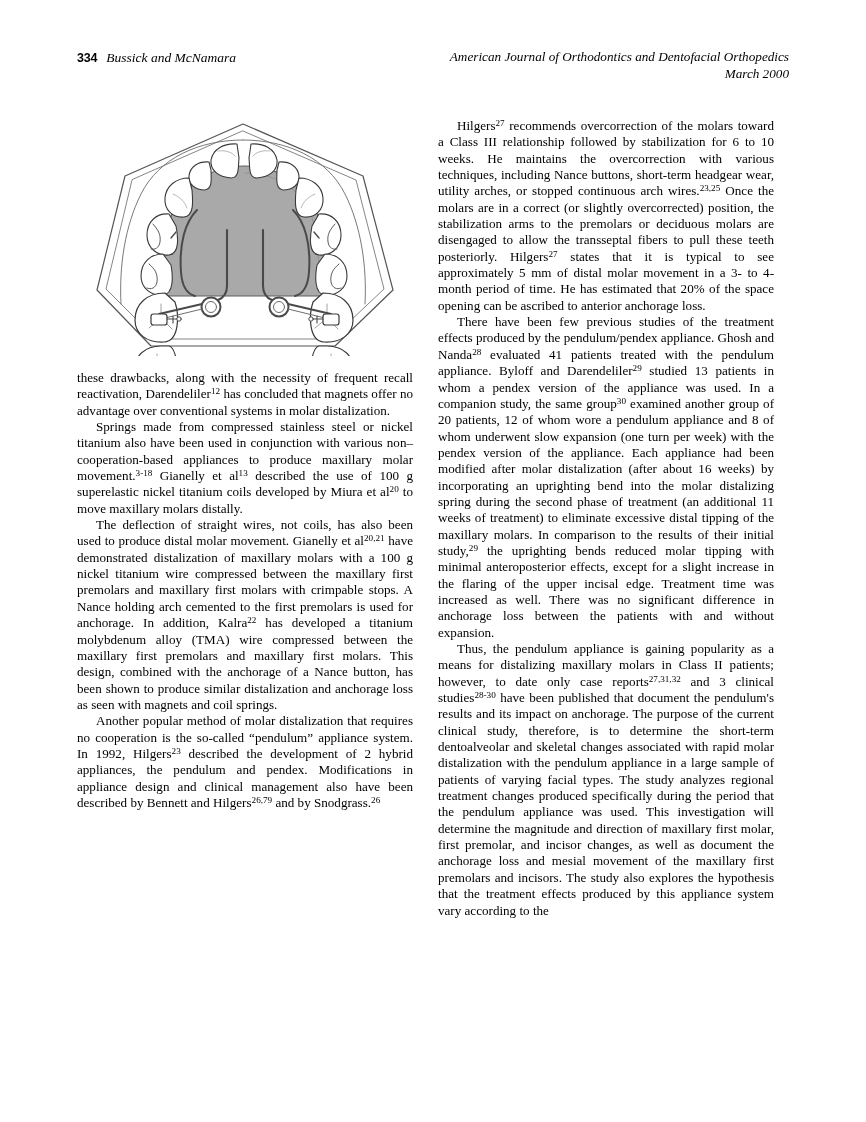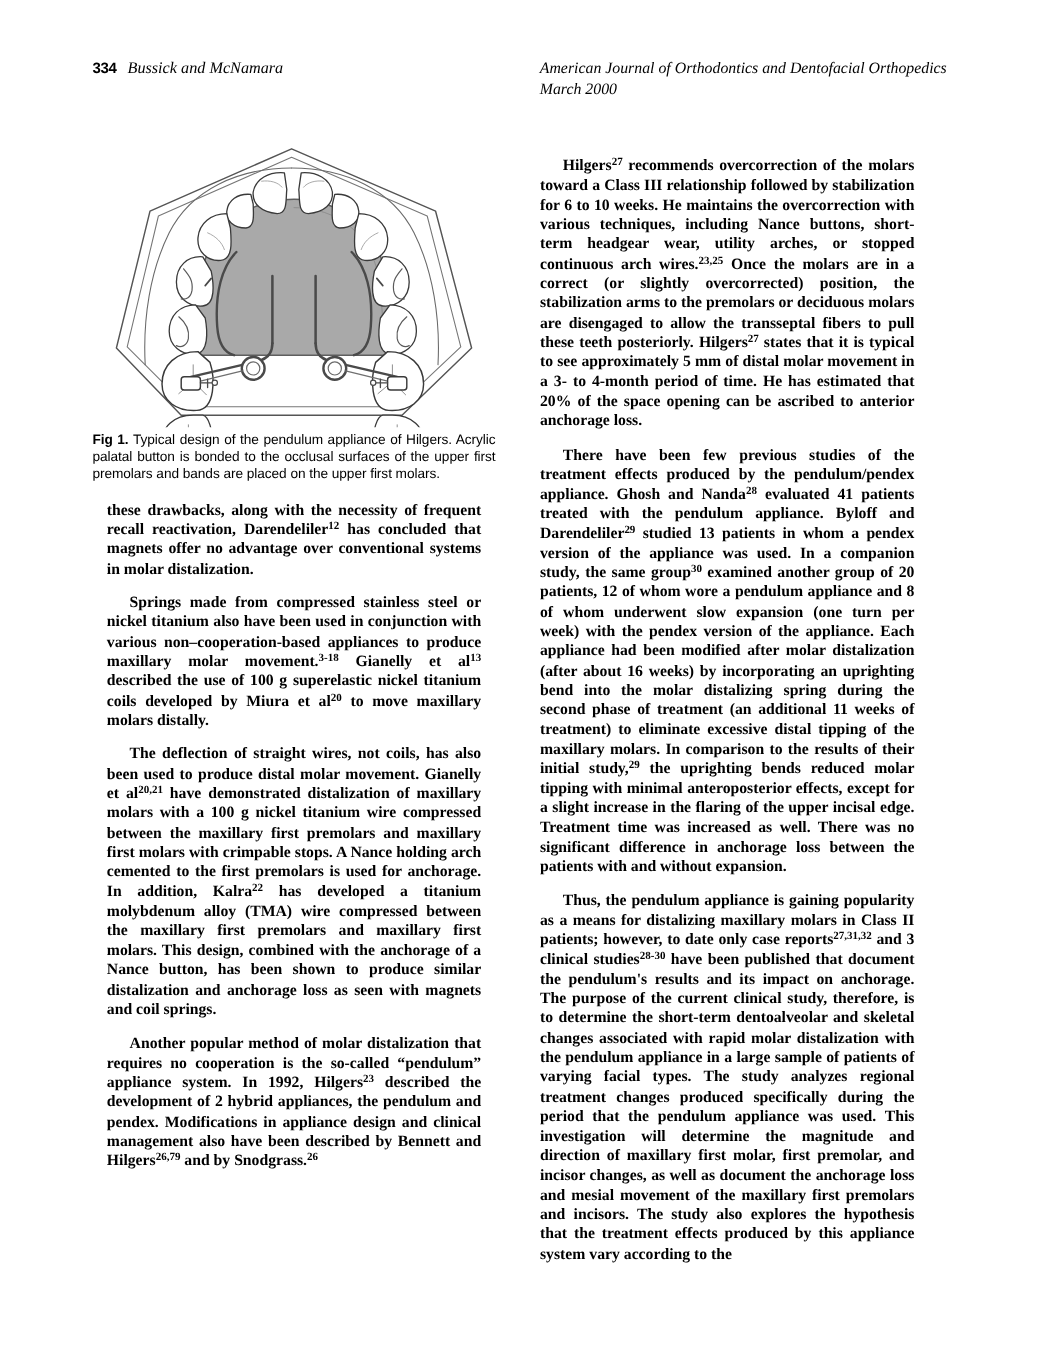--- a/index.html
+++ b/index.html
@@ -47,21 +47,21 @@
   }
   .rh-authors {
     font-style: italic;
     font-size: 13.5px;
     margin-left: 9px;
   }
   .rh-right {
     position: absolute;
     right: 0;
     top: 0;
-    text-align: left;
+    text-align: right;
     font-style: italic;
     font-size: 13.2px;
     line-height: 17px;
   }
   .rh-journal { display: block; white-space: nowrap; }
   .rh-date { display: block; white-space: nowrap; }
 
   
   .col {
     position: absolute;
@@ -70,23 +70,22 @@
     font-size: 13.1px;
     line-height: 16.35px;
     text-align: justify;
     text-justify: inter-word;
     hyphens: manual;
   }
   .col-left  { left: 77px; }
   .col-right { left: 438px; }
 
   .col p {
-    margin: 12px;
+    margin: 0;
     text-indent: 1.45em;
-    font-weight: bold;
   }
   .col p.noindent { text-indent: 0; }
 
   sup {
     font-size: 0.70em;
     line-height: 0;
     vertical-align: 0.46em;
   }
 
   
@@ -207,24 +206,20 @@
 
             <rect x="246" y="196" width="16" height="11" rx="2.5" stroke="#3a3a3a" stroke-width="1.2" fill="#ffffff"></rect>
             <path d="M246 201 L236 201 M240 198 L240 205" stroke="#4a4a4a" stroke-width="1.1"></path>
             <circle cx="234" cy="201" r="2.2" stroke="#4a4a4a" stroke-width="1" fill="#ffffff"></circle>
 
             <path d="M99 114 L94 120" stroke="#4a4a4a" stroke-width="1.4"></path>
             <path d="M237 114 L242 120" stroke="#4a4a4a" stroke-width="1.4"></path>
           </g>
         </svg>
       </div>
-      <div class="figure-caption">
-        <span class="fig-label">Fig 1.</span>
-        <span>Typical design of the pendulum appliance of Hilgers. Acrylic palatal button is bonded to the occlusal surfaces of the upper first premolars and bands are placed on the upper first molars.</span>
-      </div>
     </div>
 
     <div>
         <p class="noindent">these drawbacks, along with the necessity of frequent recall reactivation, Darendeliler<sup>12</sup> has concluded that magnets offer no advantage over conventional systems in molar distalization.</p>
         <p>Springs made from compressed stainless steel or nickel titanium also have been used in conjunction with various non–cooperation-based appliances to produce maxillary molar movement.<sup>3-18</sup> Gianelly et al<sup>13</sup> described the use of 100 g superelastic nickel titanium coils developed by Miura et al<sup>20</sup> to move maxillary molars distally.</p>
         <p>The deflection of straight wires, not coils, has also been used to produce distal molar movement. Gianelly et al<sup>20,21</sup> have demonstrated distalization of maxillary molars with a 100 g nickel titanium wire compressed between the maxillary first premolars and maxillary first molars with crimpable stops. A Nance holding arch cemented to the first premolars is used for anchorage. In addition, Kalra<sup>22</sup> has developed a titanium molybdenum alloy (TMA) wire compressed between the maxillary first premolars and maxillary first molars. This design, combined with the anchorage of a Nance button, has been shown to produce similar distalization and anchorage loss as seen with magnets and coil springs.</p>
         <p>Another popular method of molar distalization that requires no cooperation is the so-called “pendulum” appliance system. In 1992, Hilgers<sup>23</sup> described the development of 2 hybrid appliances, the pendulum and pendex. Modifications in appliance design and clinical management also have been described by Bennett and Hilgers<sup>26,79</sup> and by Snodgrass.<sup>26</sup></p>
       </div>
   </div>
 

